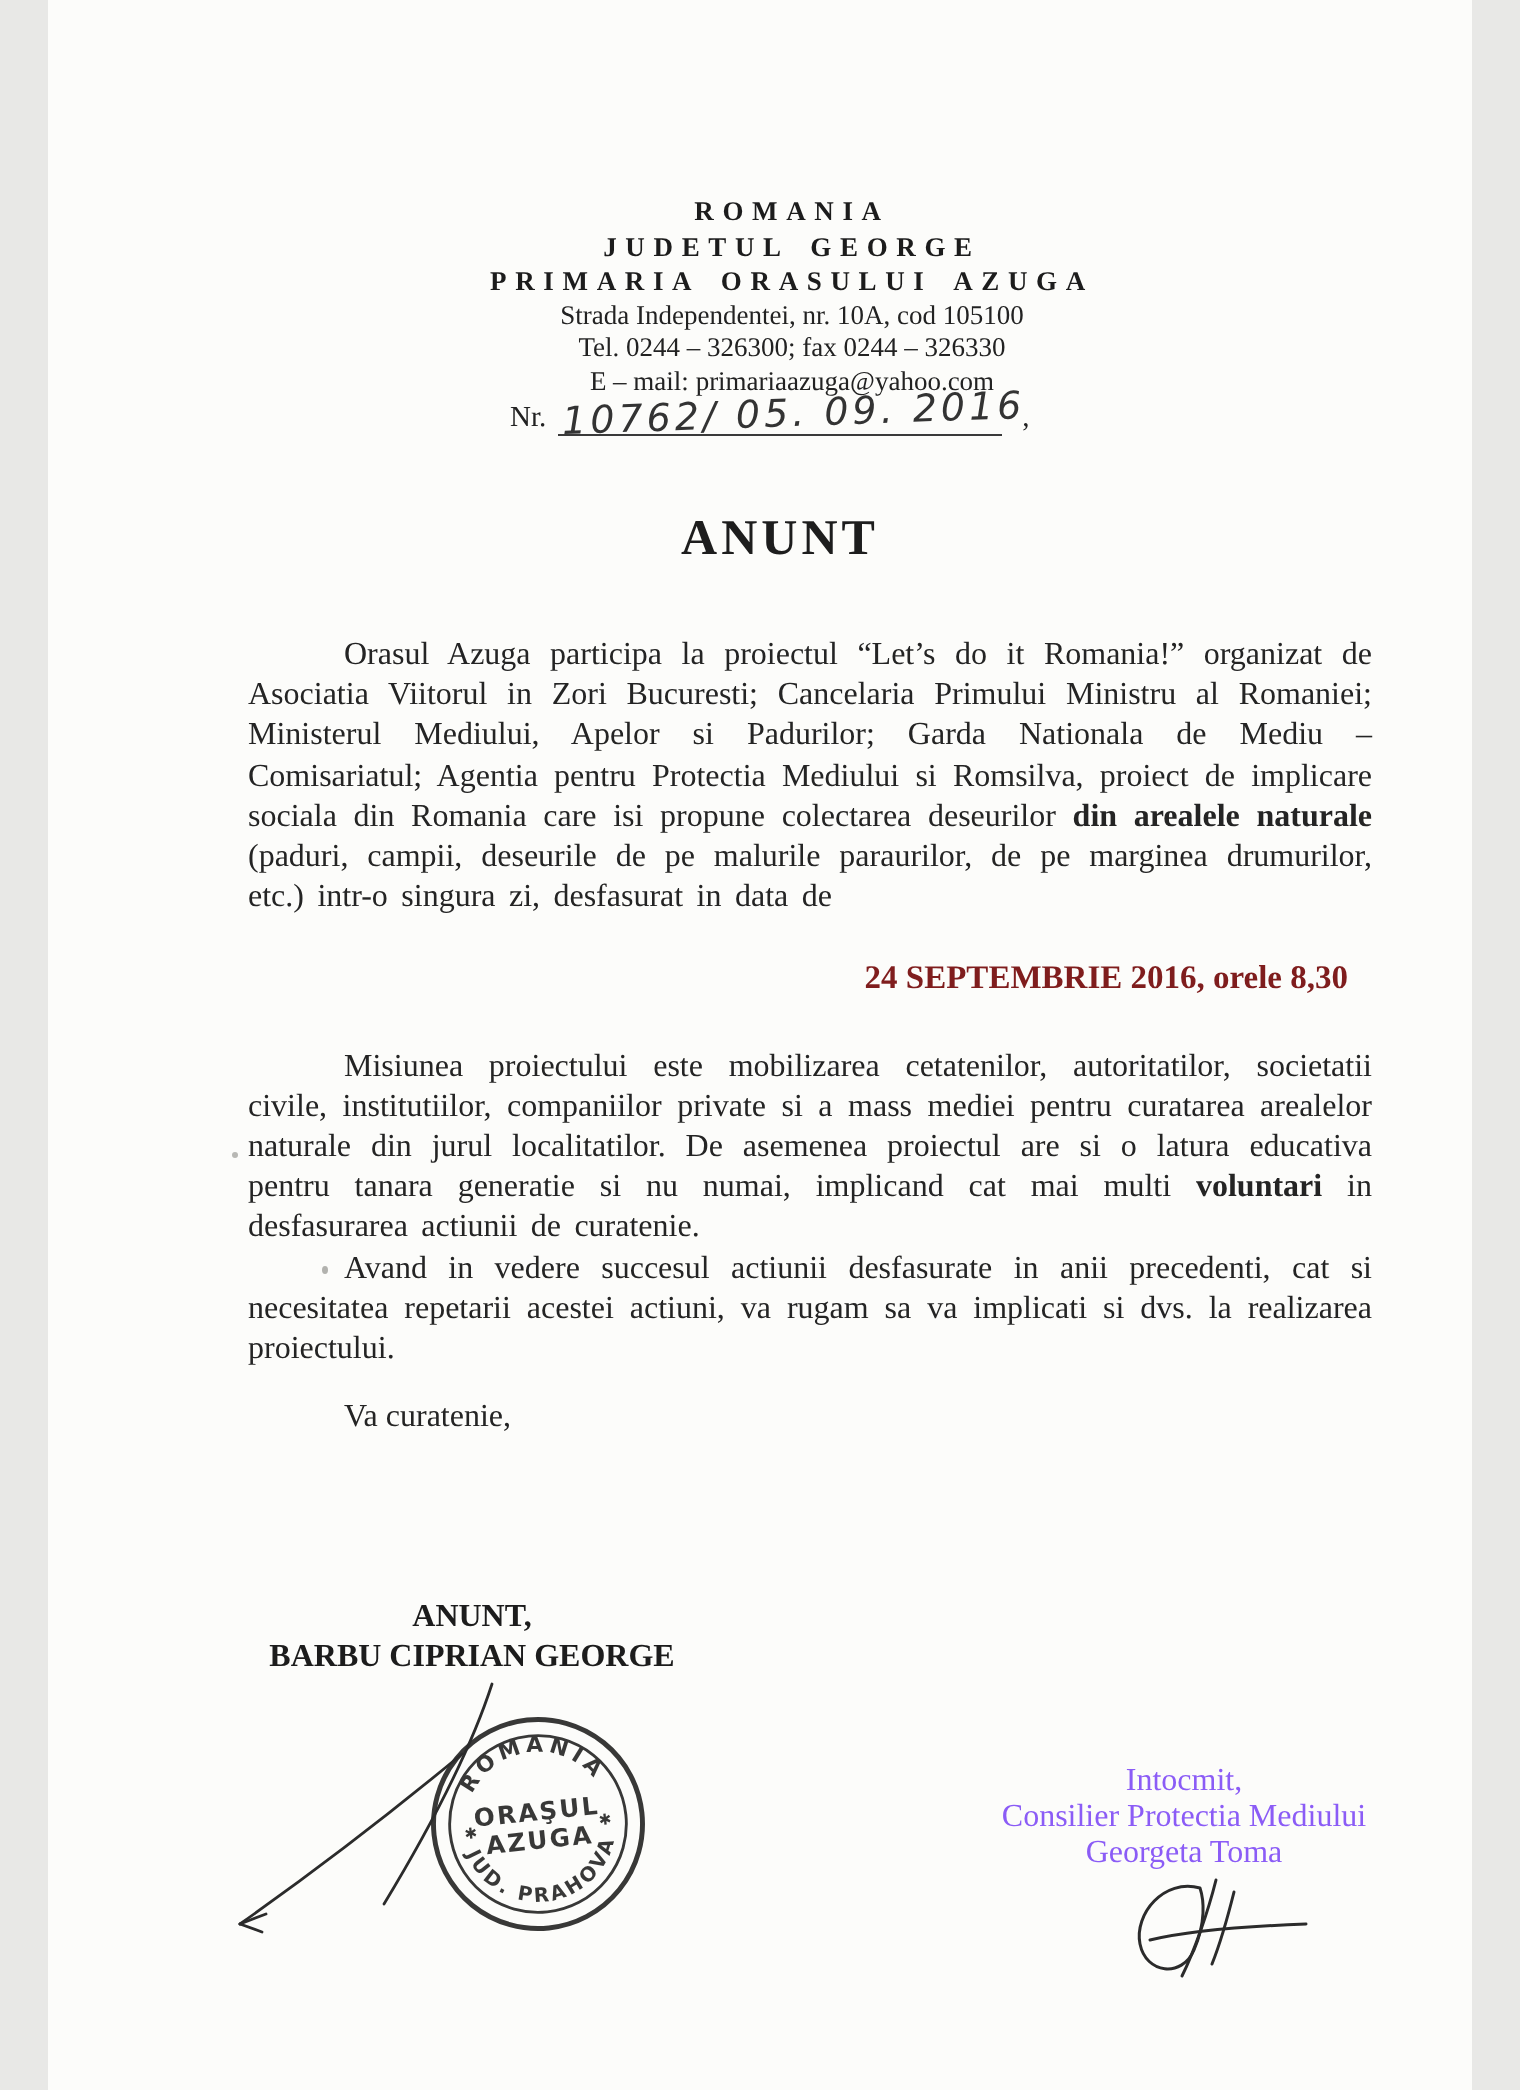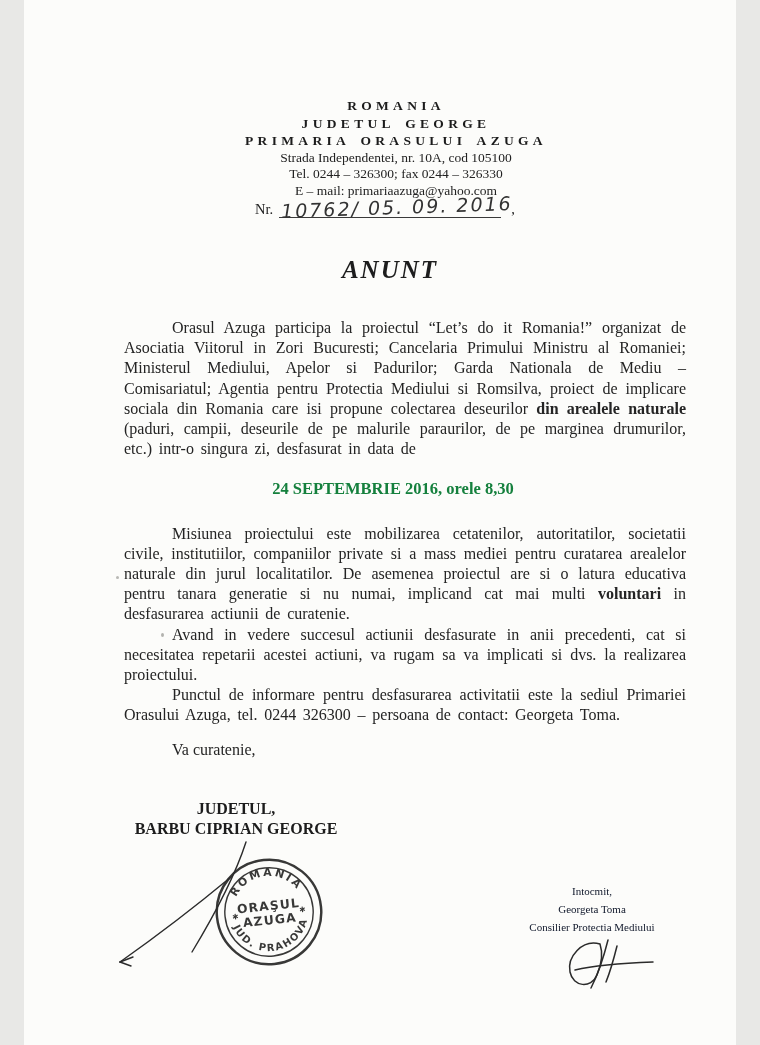--- a/index.html
+++ b/index.html
@@ -41,46 +41,46 @@
     position:absolute; left:2px; bottom:-1px;
     font-family:"DejaVu Sans", sans-serif;
     font-style:italic; font-size:19px; letter-spacing:2px;
     color:#333; transform:rotate(-2deg); white-space:nowrap;
   }
   .nr-suffix { margin-left:10px; }
   
   .doc-title {
     position:absolute; top:256px; left:0; width:732px;
     text-align:center; font-weight:bold; color:#1d1d1d;
-    font-size:25px; letter-spacing:2px;font-style:italic;
+    font-size:25px; letter-spacing:2px;
   }
   
   .content {
     position:absolute; top:318px; left:100px; width:562px;
     font-size:16px; line-height:20.2px; color:#242424;
   }
   .content p.justify {
     text-align:justify; text-indent:48px; word-spacing:0.17em;
   }
   .content .b { font-weight:bold; }
   .date-heading {
-    text-align:center; font-weight:bold; color:#15803d;
+    text-align:right; font-weight:bold; color:#7f1d1d;
     font-size:16.5px; margin:20px 0 24px 0;
     transform:translateX(-12px);
   }
   .closing { margin-top:14px; text-indent:48px; }
   
   .sig-left {
     position:absolute; top:799px; left:108px; width:208px;
     text-align:center; font-weight:bold; color:#1c1c1c;
     font-size:16px; line-height:19.5px;
   }
   .sig-right {
     position:absolute; top:882px; left:468px; width:200px;
-    text-align:center; font-size:11px; line-height:18.2px; color:#0f172a;
+    text-align:center; font-size:16px; line-height:18.2px; color:#8b5cf6;
   }
   .stamp-svg {
     position:absolute; left:188px; top:855px;
     width:114px; height:114px; opacity:0.88;
   }
   .strokes-svg {
     position:absolute; left:80px; top:830px;
     width:260px; height:180px;
   }
   .gsig-svg {
@@ -119,26 +119,25 @@
     <span>Nr.</span><span class="nr-underline"><span class="hand">10762/ 05. 09. 2016</span></span><span class="nr-suffix">,</span>
   </div>
 
   <div class="doc-title">ANUNT</div>
 
   <div class="content">
     <p class="justify"><span>Orasul Azuga participa la proiectul “Let’s do it Romania!” organizat de Asociatia Viitorul in Zori Bucuresti; Cancelaria Primului Ministru al Romaniei; Ministerul Mediului, Apelor si Padurilor; Garda Nationala de Mediu – Comisariatul; Agentia pentru Protectia Mediului si Romsilva, proiect de implicare sociala din Romania care isi propune colectarea deseurilor </span><span class="b">din arealele naturale</span><span> (paduri, campii, deseurile de pe malurile paraurilor, de pe marginea drumurilor, etc.) intr-o singura zi, desfasurat in data de</span></p>
     <p class="date-heading">24 SEPTEMBRIE 2016, orele 8,30</p>
     <p class="justify"><span>Misiunea proiectului este mobilizarea cetatenilor, autoritatilor, societatii civile, institutiilor, companiilor private si a mass mediei pentru curatarea arealelor naturale din jurul localitatilor. De asemenea proiectul are si o latura educativa pentru tanara generatie si nu numai, implicand cat mai multi </span><span class="b">voluntari</span><span> in desfasurarea actiunii de curatenie.</span></p>
     <p class="justify">Avand in vedere succesul actiunii desfasurate in anii precedenti, cat si necesitatea repetarii acestei actiuni, va rugam sa va implicati si dvs. la realizarea proiectului.</p>
-    <p class="justify">Punctul de informare pentru desfasurarea activitatii este la sediul Primariei Orasului Azuga, tel. 0244 326300 – persoana de contact: Georgeta Toma.</p>
     <p class="closing">Va curatenie,</p>
   </div>
 
   <div class="sig-left">
-    <div>JUDETUL,</div>
+    <div>ANUNT,</div>
     <div>BARBU CIPRIAN GEORGE</div>
   </div>
 
   <svg class="stamp-svg" viewBox="0 0 120 120">
     <g transform="rotate(-6 60 60)">
       <circle cx="60" cy="60" r="55" fill="none" stroke="#1d1d1d" stroke-width="2.6"></circle>
       <circle cx="60" cy="60" r="46.5" fill="none" stroke="#1d1d1d" stroke-width="1.5"></circle>
       <defs>
         <path id="arcTop" d="M 22 60 A 38 38 0 0 1 98 60"></path>
         <path id="arcBottom" d="M 19 60 A 41 41 0 0 0 101 60"></path>
@@ -160,22 +159,22 @@
     <g fill="none" stroke="#2b2b2b" stroke-width="1.4" stroke-linecap="round">
       <path d="M 222 842 C 211 876 191 914 168 952"></path>
       <path d="M 96 962 C 130 938 172 906 207 877"></path>
       <path d="M 96 962 L 109 957"></path>
       <path d="M 96 962 L 107 966"></path>
     </g>
   </svg>
 
   <div class="sig-right">
     <div>Intocmit,</div>
+    <div>Consilier Protectia Mediului</div>
     <div>Georgeta Toma</div>
-    <div>Consilier Protectia Mediului</div>
   </div>
 
   <svg class="gsig-svg" viewBox="530 930 110 70">
     <g fill="none" stroke="#2b2b2b" stroke-width="1.5" stroke-linecap="round">
       <path d="M 576 944 C 558 939 543 957 546 972 C 549 987 567 989 573 975 C 579 961 578 950 576 944"></path>
       <path d="M 584 940 C 580 956 573 976 567 988"></path>
       <path d="M 593 946 C 590 958 586 972 582 982"></path>
       <path d="M 551 970 C 572 965 602 963 629 962"></path>
     </g>
   </svg>

